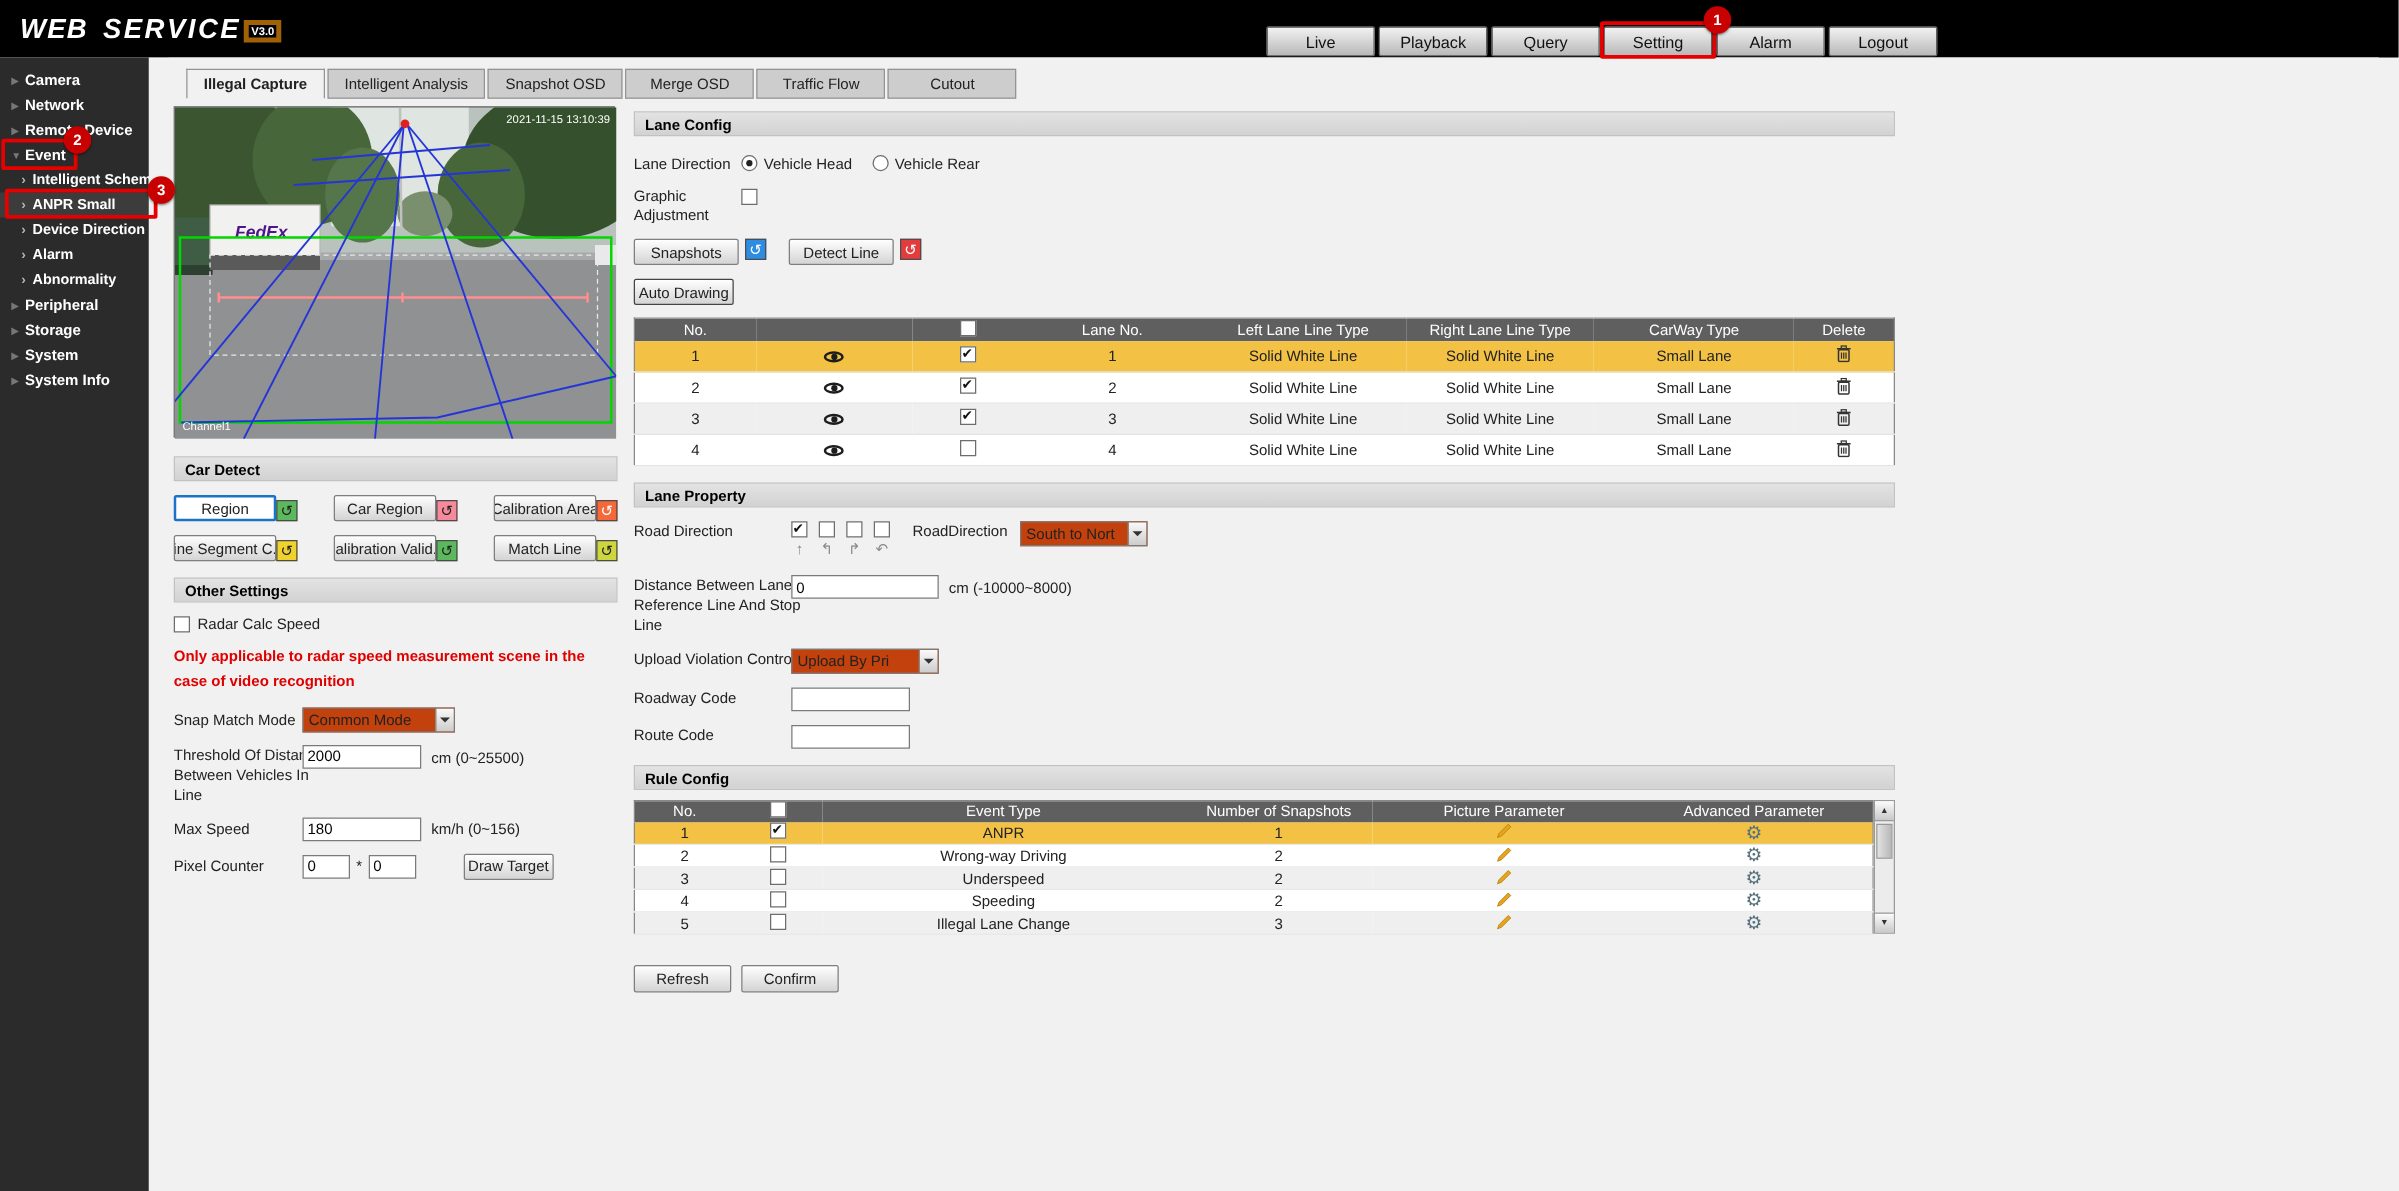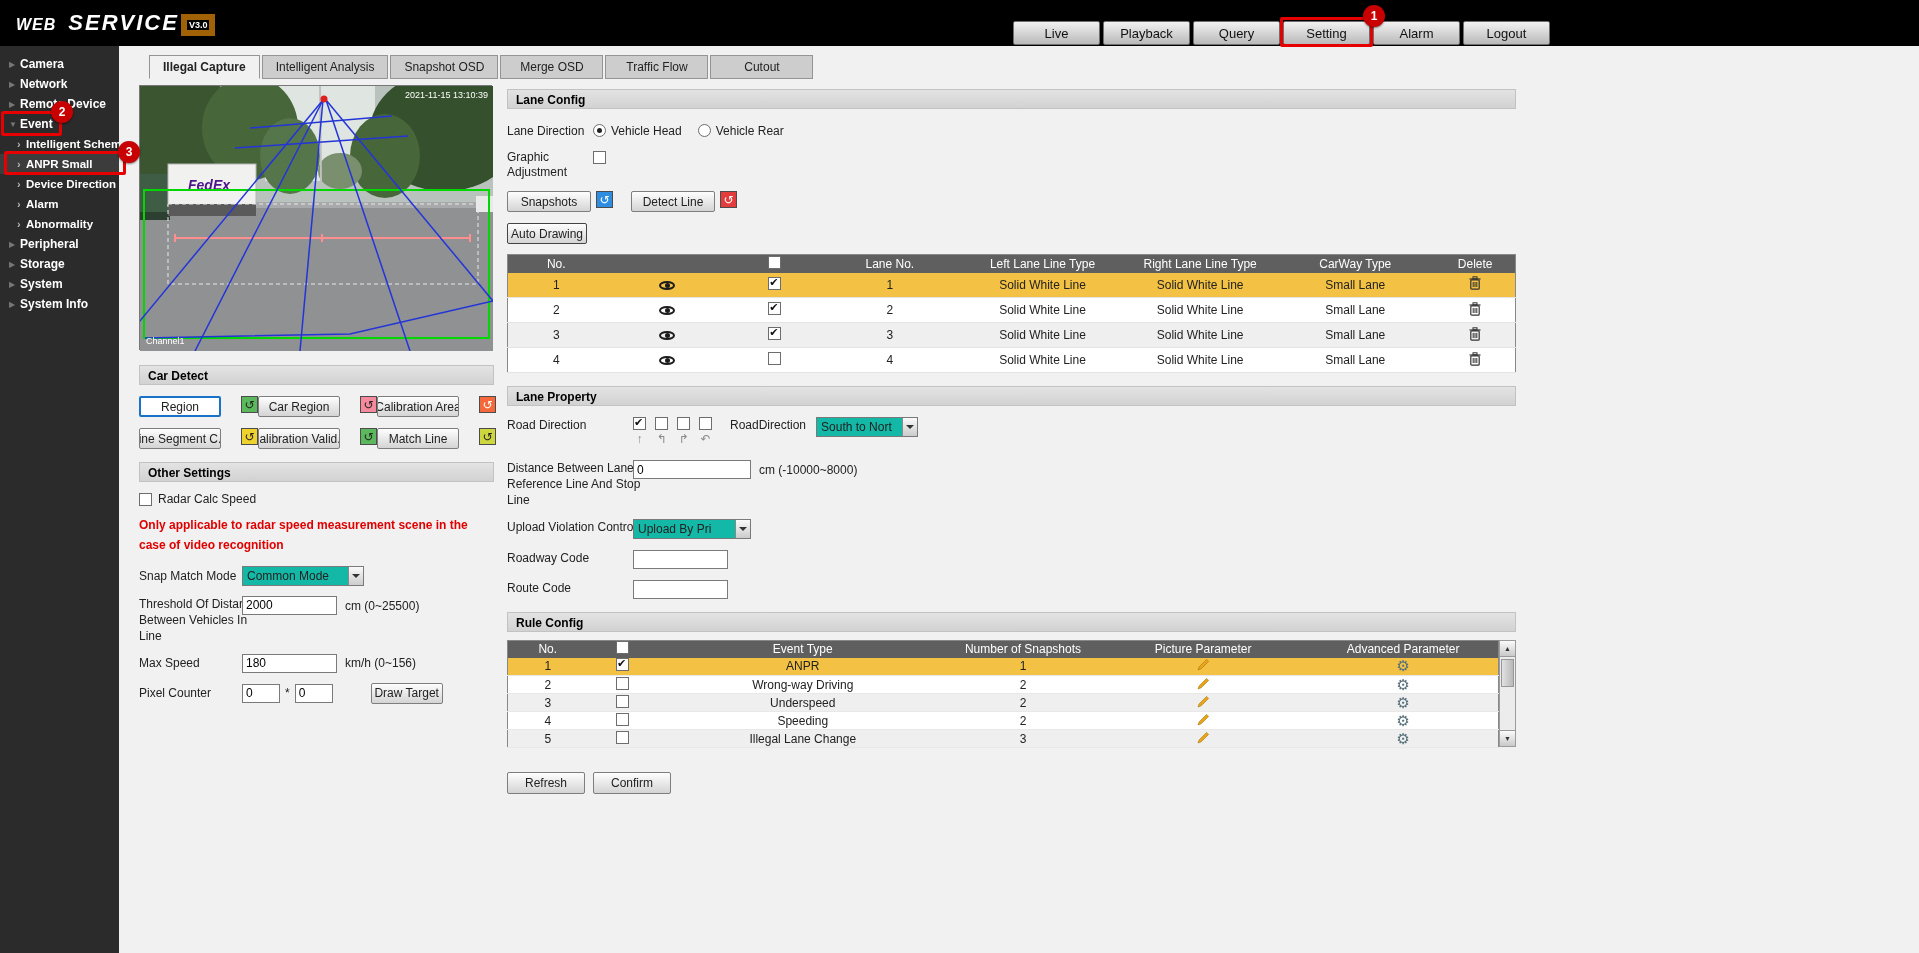--- a/index.html
+++ b/index.html
@@ -2,23 +2,23 @@
 <html><head>
 <meta charset="utf-8">
 <style>
   *{box-sizing:border-box;margin:0;padding:0}
   html,body{width:1919px;height:953px;overflow:hidden}
   body{font-family:"Liberation Sans","DejaVu Sans",sans-serif;font-size:12px;color:#222;background:#f1f1f1;position:relative}
 
   
   .topbar{position:absolute;left:0;top:0;width:1919px;height:46px;background:#000}
   .logo{position:absolute;left:16px;top:0;height:46px;display:flex;align-items:baseline;padding-top:10px;color:#fff}
-  .logo-web{font-size:16px;font-weight:900;font-style:italic;letter-spacing:1px}
+  .logo-web{font-size:22px;font-weight:900;font-style:italic;letter-spacing:1px}
   .logo-service{font-size:22px;font-weight:900;font-style:italic;letter-spacing:2px;margin-left:12px}
-  .logo-ver{font-size:9px;font-weight:bold;margin-left:2px;border:6px solid #a16207;padding:0 2px;position:relative;top:-2px}
+  .logo-ver{font-size:9px;font-weight:bold;margin-left:2px;border:4px solid #a16207;padding:0 2px;position:relative;top:-2px}
   .topnav{position:absolute;left:1013px;top:21px;display:flex;gap:3px}
   .tbtn{width:87px;height:24px;background:linear-gradient(#f2f2f2,#b9b9b9);border:1px solid #6e6e6e;border-radius:2px;font-size:13px;color:#111;display:flex;align-items:center;justify-content:center;cursor:pointer}
 
   
   .anno-box{position:absolute;border:3px solid #e60000;border-radius:2px;z-index:50;pointer-events:none}
   .badge{position:absolute;width:22px;height:22px;border-radius:50%;background:#c90000;color:#fff;font-weight:bold;font-size:12px;text-align:center;line-height:22px;z-index:60;box-shadow:0 1px 2px rgba(0,0,0,.5)}
   #anno-setting{left:1280px;top:17px;width:93px;height:30px}
   #badge-1{left:1363px;top:5px}
   #anno-event{left:1px;top:111px;width:61px;height:25px}
   #badge-2{left:51px;top:101px}
@@ -46,31 +46,31 @@
   .btn{display:inline-flex;align-items:center;justify-content:center;height:21px;background:linear-gradient(#fefefe,#d4d4d4);border:1px solid #7e7e7e;border-radius:2px;font-size:12px;color:#222;padding:0 4px;cursor:pointer;white-space:nowrap;overflow:hidden;font-family:inherit}
   .btn.region-active{border:2px solid #1a73c8;background:#fff}
   .icsq{width:17px;height:17px;border:1px solid #4c4c4c;display:inline-flex;align-items:center;justify-content:center;font-size:12px;color:#222;cursor:pointer;flex:none}
   .ic-green{background:#5cb85c}.ic-pink{background:#f48a9b}.ic-orange{background:#f4683a;color:#fff}
   .ic-yellow{background:#f0d22f}.ic-lime{background:#cdd63e}.ic-blue{background:#2e8de0;color:#fff}.ic-red{background:#e23c3c;color:#fff}
   input[type=text]{height:19px;border:1px solid #7a7a7a;background:#fff;padding:0 3px;font-size:12px;font-family:inherit}
   input[type=checkbox]{appearance:none;-webkit-appearance:none;width:13px;height:13px;border:1px solid #6d6d6d;background:#fff;position:relative;cursor:pointer;flex:none}
   input[type=checkbox]:checked::after{content:"✔";position:absolute;left:0;top:-2px;font-size:11px;color:#111}
   input[type=radio]{appearance:none;-webkit-appearance:none;width:13px;height:13px;border:1px solid #6d6d6d;border-radius:50%;background:#fff;position:relative;cursor:pointer;flex:none}
   input[type=radio]:checked::after{content:"";position:absolute;left:3px;top:3px;width:5px;height:5px;border-radius:50%;background:#222}
-  .sel{display:inline-flex;align-items:center;height:20px;border:1px solid #7a7a7a;background:#14b8a6;cursor:pointer;justify-content:space-between}
+  .sel{display:inline-flex;align-items:center;height:20px;border:1px solid #7a7a7a;background:#c2410c;cursor:pointer;justify-content:space-between}
   .sel-text{padding:0 4px;white-space:nowrap;overflow:hidden}
   .sel-btn{width:15px;height:100%;border-left:1px solid #8a8a8a;background:linear-gradient(#fafafa,#ccc);display:flex;align-items:center;justify-content:center;flex:none}
   .sel-btn::after{content:"";border:4px solid transparent;border-top-color:#333;margin-top:4px}
   .w122{width:122px}.w102{width:102px}.w118{width:118px}
 
   
   .left-col{position:absolute;left:20px;top:39px;width:355px}
   .preview-wrap{width:353px;height:265px;position:relative;border:1px solid #777;background:#888}
   .btnrow{display:flex;align-items:center;justify-content:space-between;margin-top:11px}
-  .bgroup{display:flex;align-items:flex-start;gap:20px}
+  .bgroup{display:flex;align-items:flex-end;gap:0}
   .bgroup .btn{width:82px}
   .os-row{display:flex;align-items:center;margin-top:10px}
   .os-row.topalign{align-items:flex-start}
   .os-label{width:103px;flex:none;line-height:16px}
   .os-label div{white-space:nowrap}
   .red-note{margin-top:9px;color:#e00000;font-weight:bold;line-height:1.7;width:352px}
   .unit{margin-left:8px;white-space:nowrap}
 
   
   .right-col{position:absolute;left:388px;top:43px;width:1009px}

